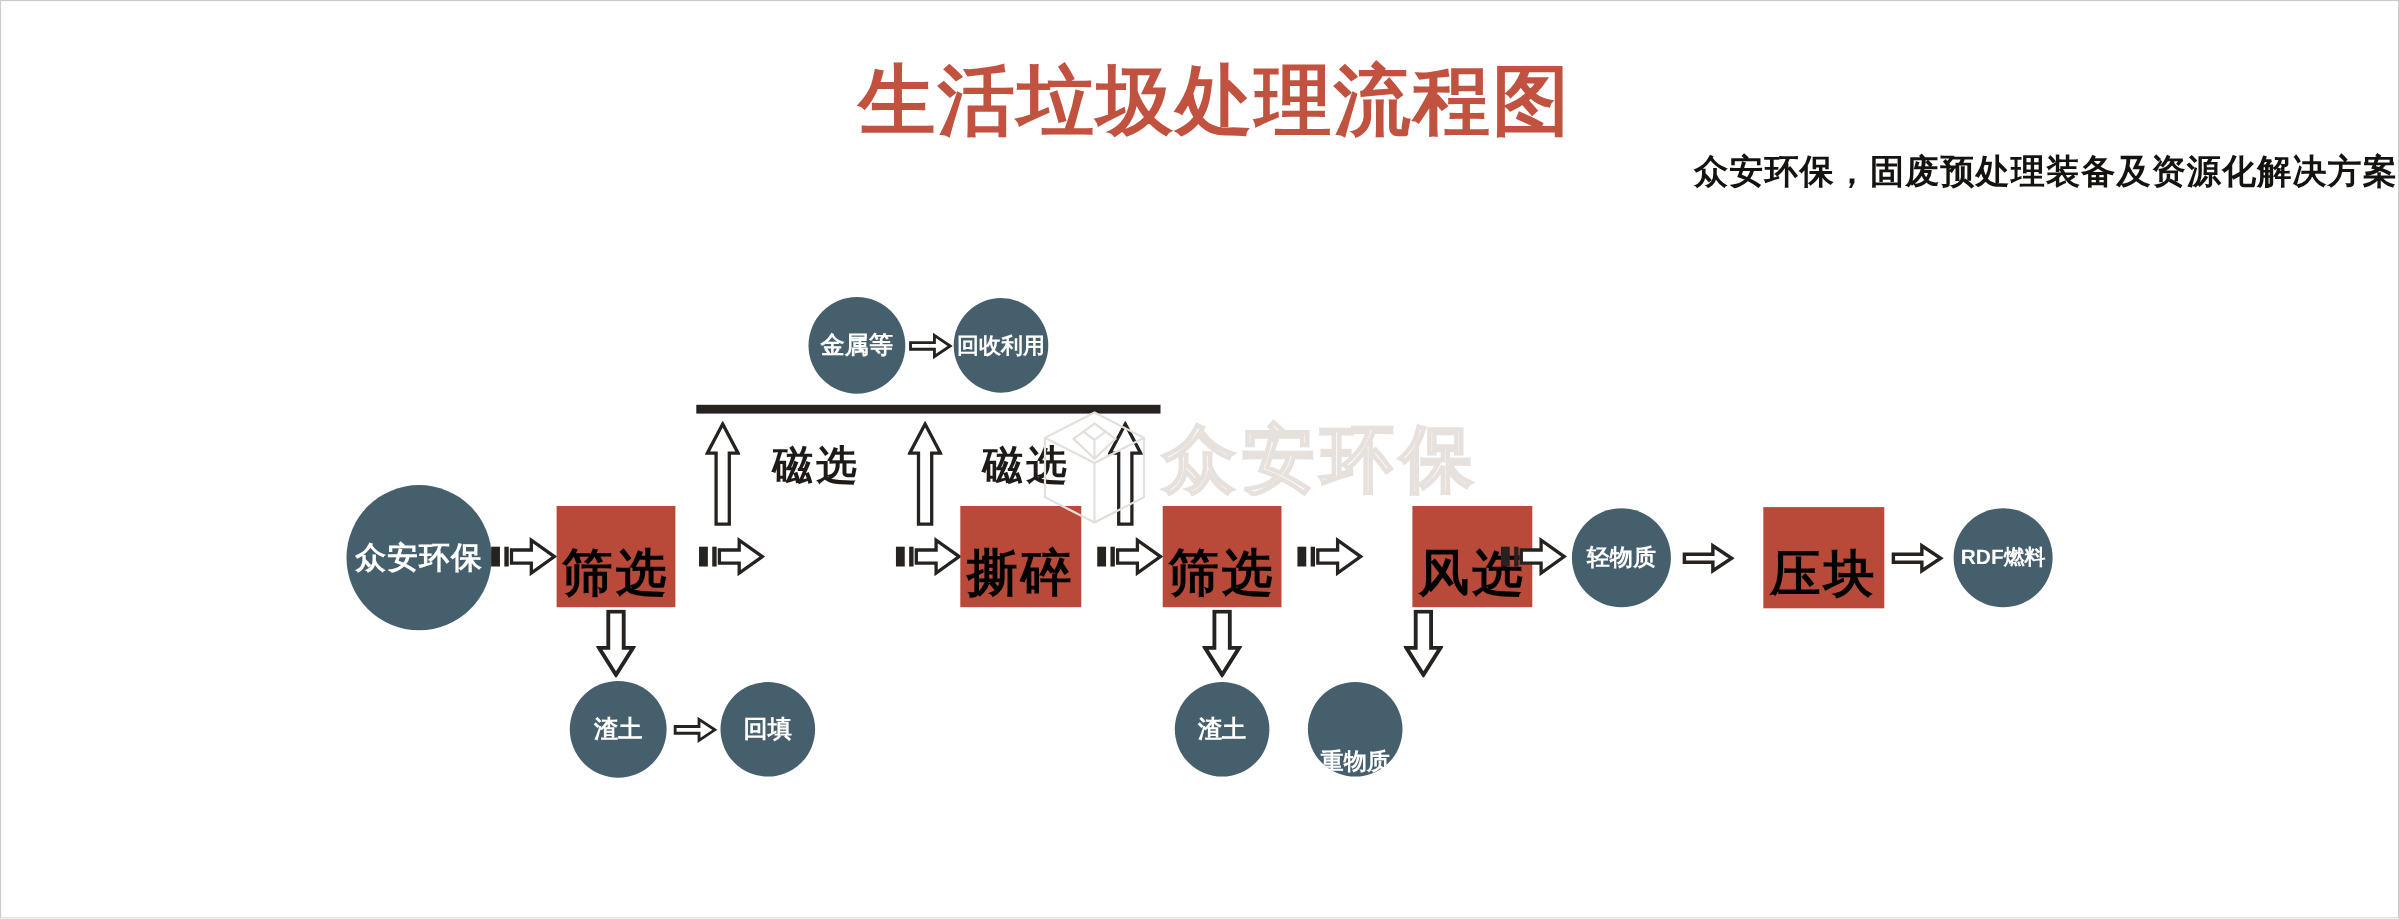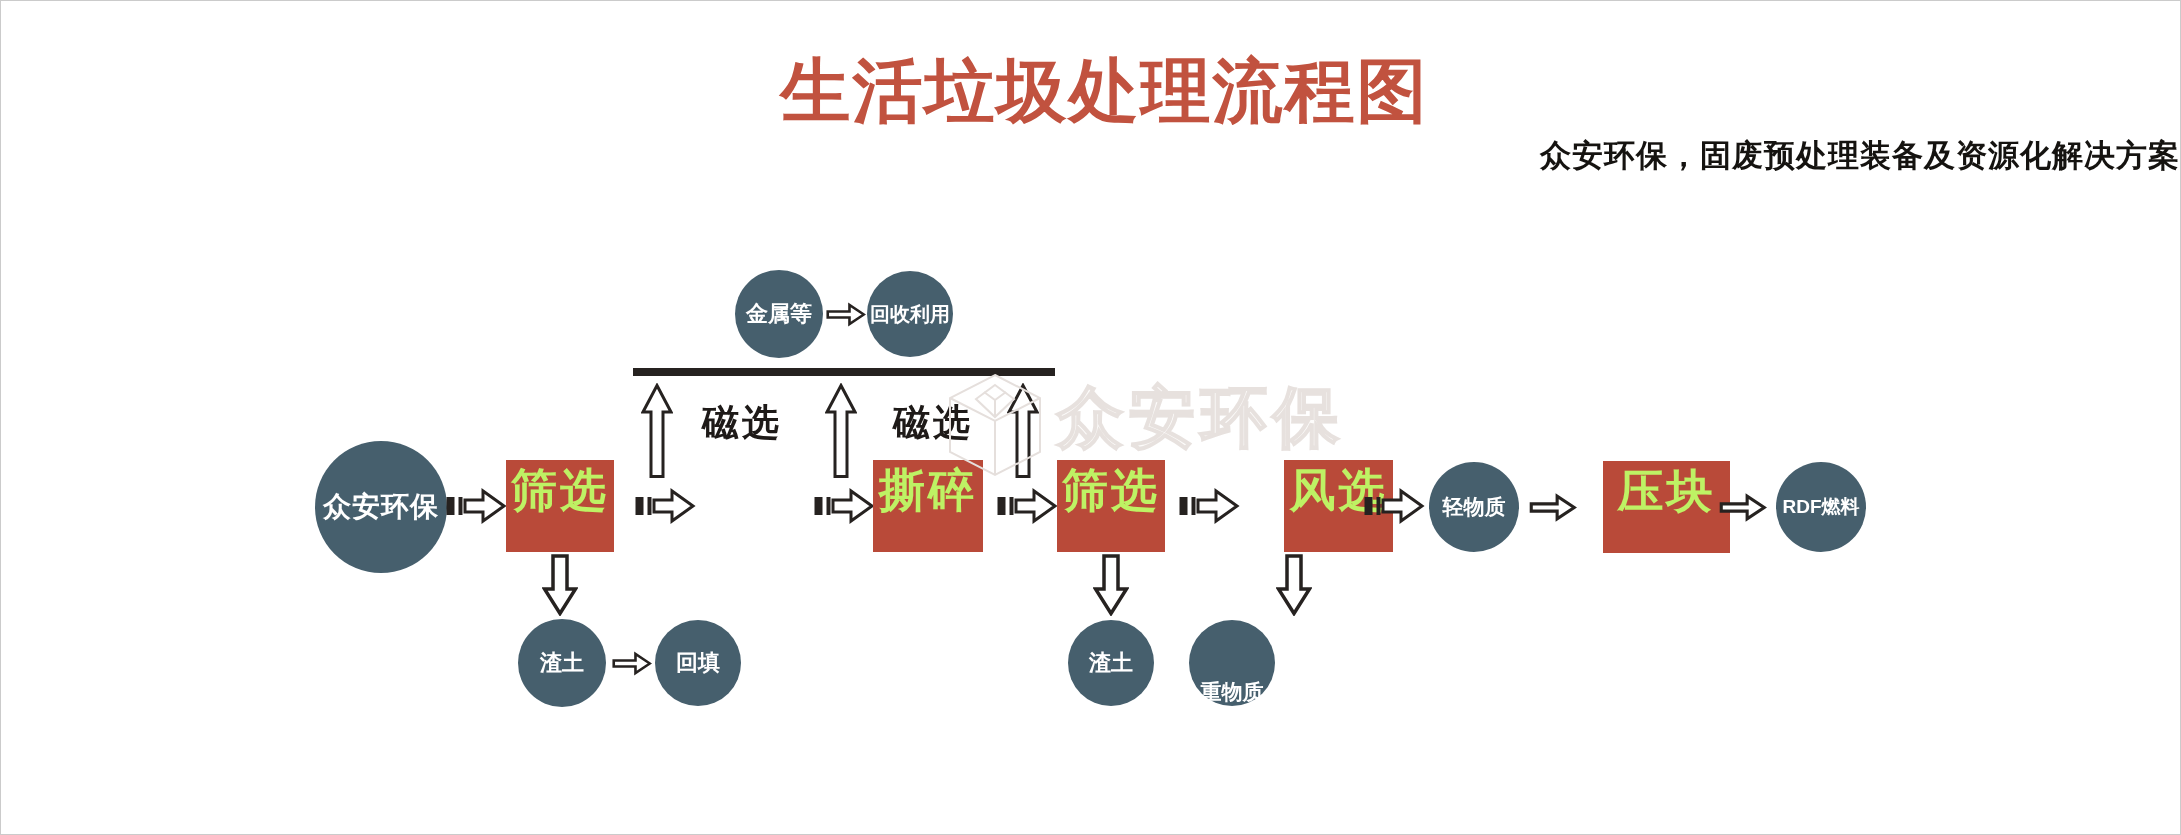--- a/index.html
+++ b/index.html
@@ -30,22 +30,22 @@
   .page-subtitle{
     position:absolute;left:0;right:0;top:134px;
     text-align:right;
     font-size:31px;font-weight:600;letter-spacing:1px;
     color:#151310;
     font-family:"Liberation Serif","DejaVu Serif",serif;
   }
   .box{
     position:absolute;
     background:var(--red);
-    color:#bef264;
-    display:flex;align-items:flex-start;justify-content:center;
+    color:#000000;
+    display:flex;align-items:flex-end;justify-content:center;
     font-weight:900;font-size:46px;letter-spacing:3px;
     text-align:center;
   }
   .box .two-line{font-size:35px;line-height:1.26;letter-spacing:4px;}
   .circle{
     position:absolute;
     background:var(--slate);
     color:#fff;border-radius:50%;
     display:flex;align-items:center;justify-content:center;
     font-weight:700;text-align:center;
@@ -188,21 +188,21 @@
   <div class="circle" style="left:1428px;top:461px;width:90px;height:90px;font-size:21px;">
     <span>轻物质</span>
   </div>
 
   <span class="arrow" style="left:1528px;top:492px;">
     <svg width="48" height="29" viewBox="0 0 46 28">
       <path d="M2 10.5 L27 10.5 L27 3 L43.5 14 L27 25 L27 17.5 L2 17.5 Z" fill="#ffffff" stroke="#262220" stroke-width="3"></path>
     </svg>
   </span>
 
-  <div class="box" style="left:1602px;top:460px;width:127px;height:92px;">
+  <div class="box" style="left:1602px;top:460px;width:110px;height:92px;">
     <span>压块</span>
   </div>
 
   <span class="arrow" style="left:1718px;top:492px;">
     <svg width="48" height="29" viewBox="0 0 46 28">
       <path d="M2 10.5 L27 10.5 L27 3 L43.5 14 L27 25 L27 17.5 L2 17.5 Z" fill="#ffffff" stroke="#262220" stroke-width="3"></path>
     </svg>
   </span>
 
   <div class="circle" style="left:1775px;top:461px;width:90px;height:90px;font-size:19px;">

